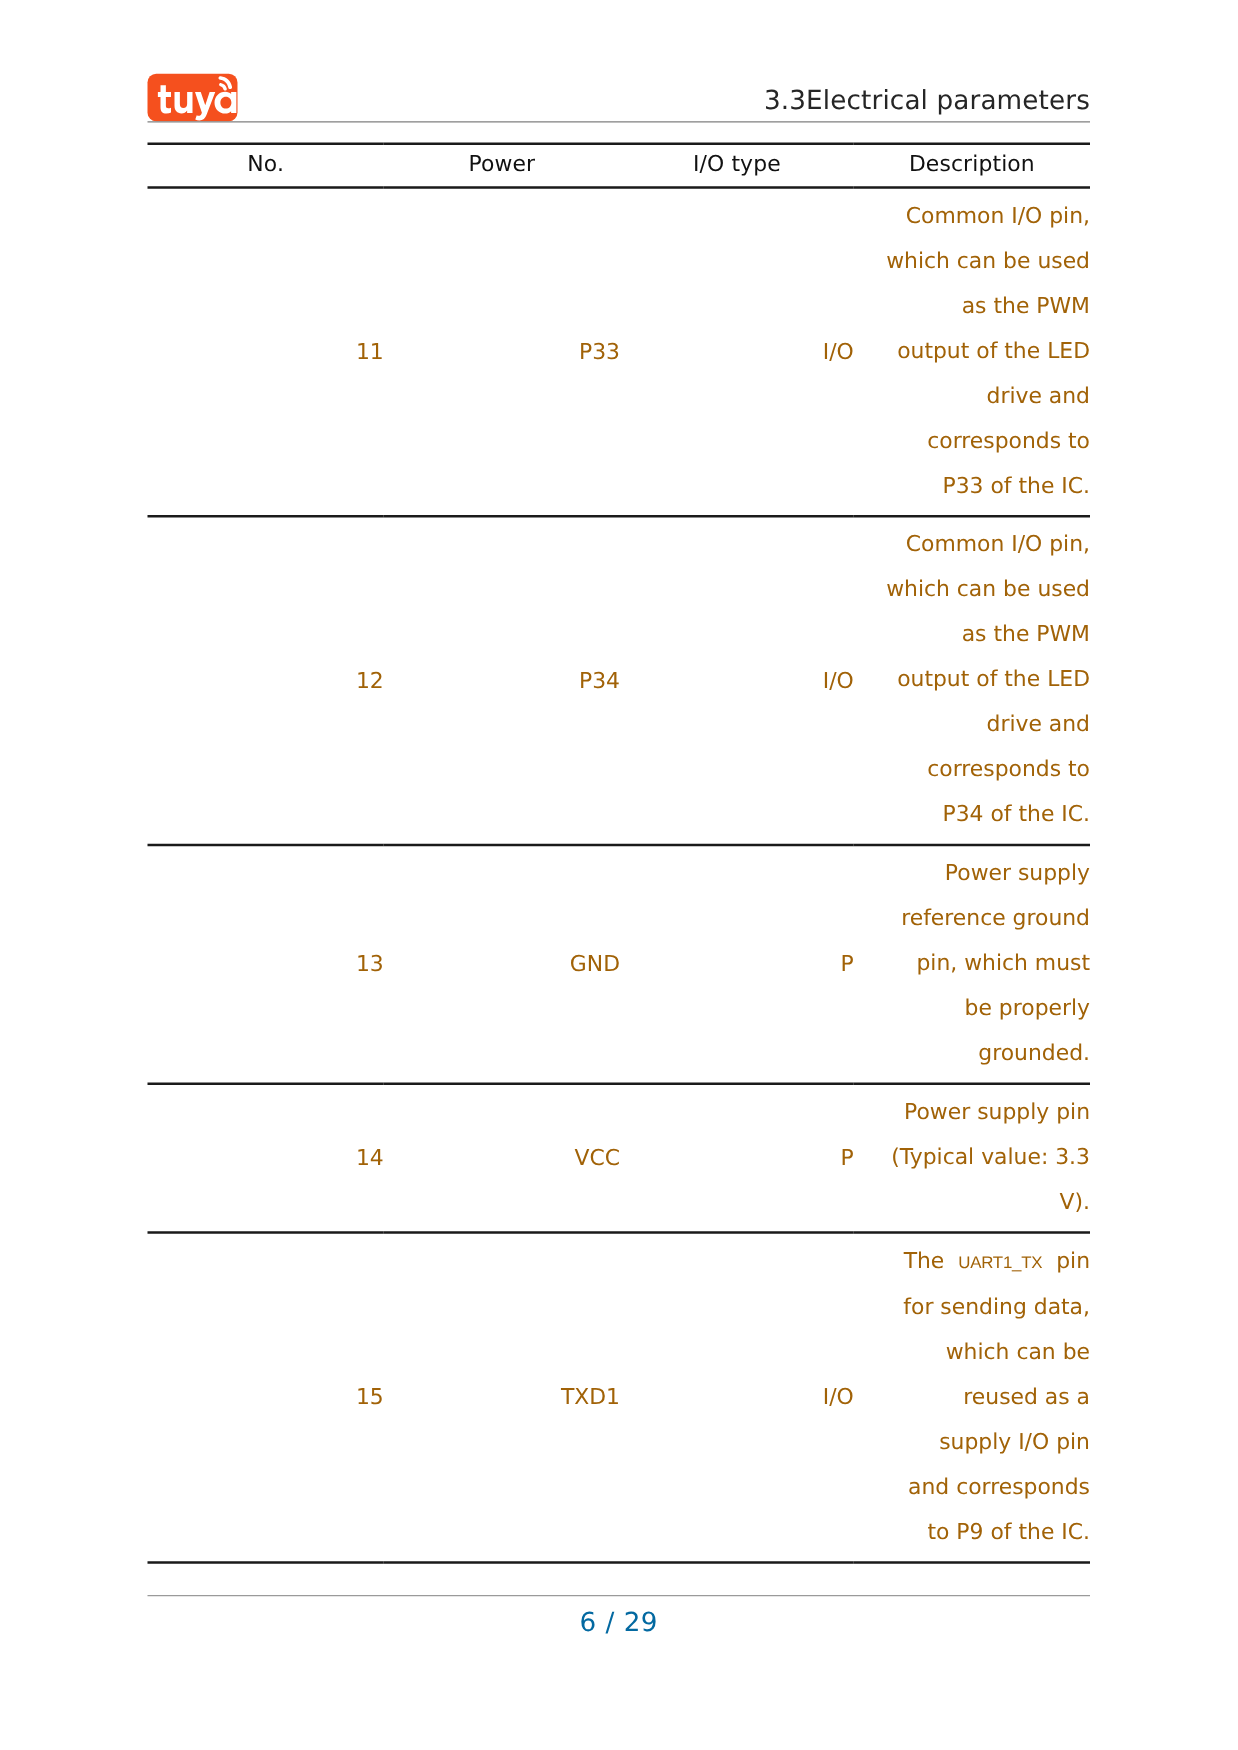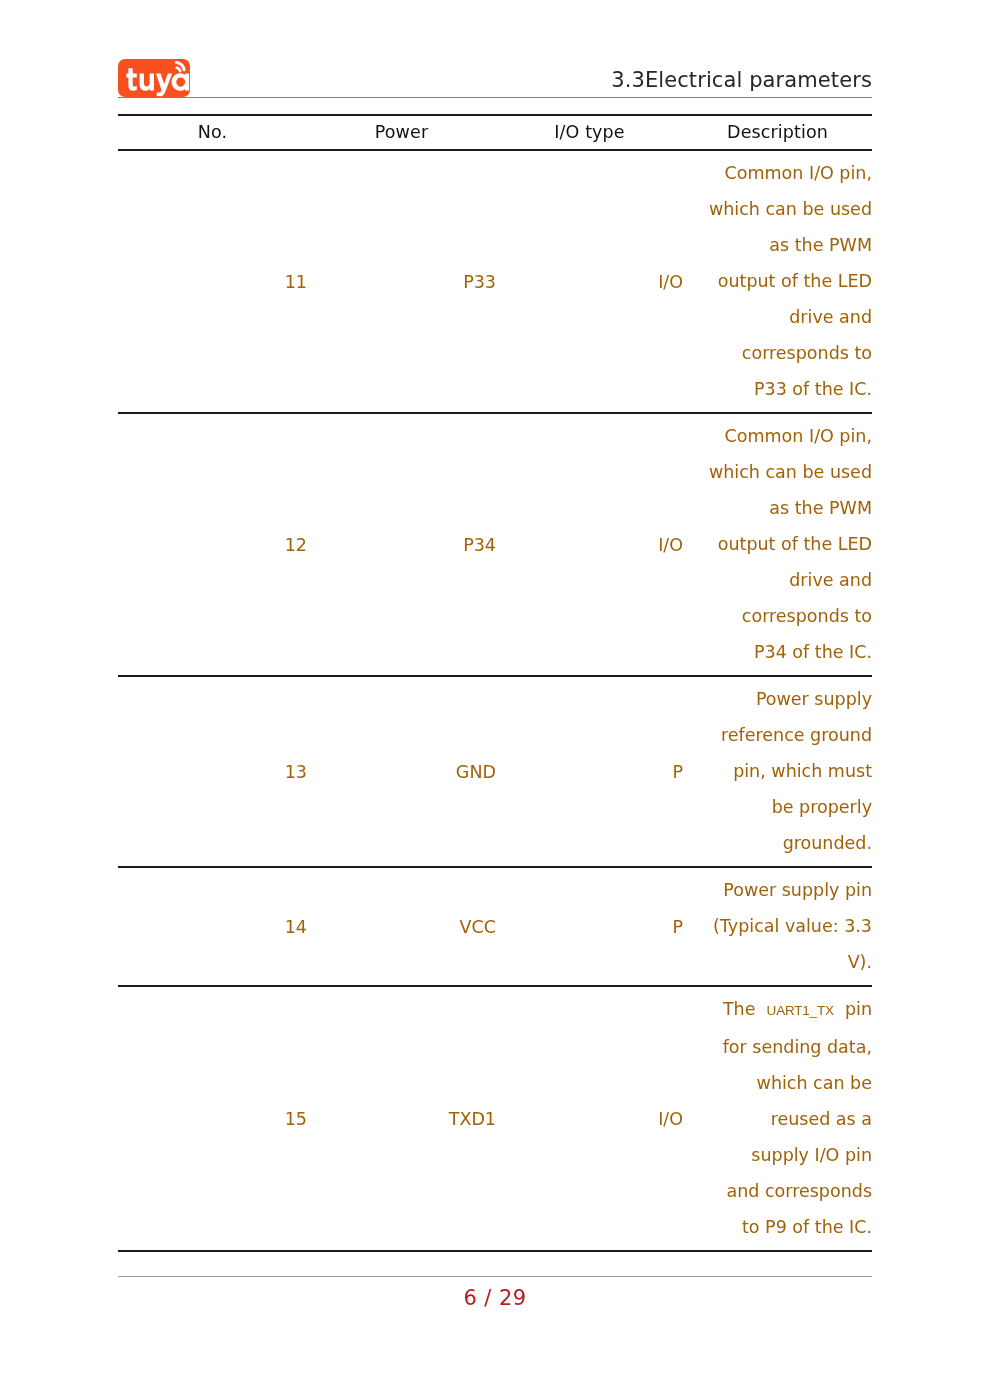--- a/index.html
+++ b/index.html
@@ -131,21 +131,21 @@
     height: 0;
     border-top: 1px solid #9a9a9a;
   }
   .footer-text {
     position: absolute;
     left: 118px;
     top: 1286px;
     width: 754px;
     text-align: center;
     font-size: 21px;
-    color: #b91c1c;
+    color: #0369a1;
     letter-spacing: 0.4px;
   }
 </style>
 </head>
 <body>
 
 <div class="page">
 
   <div class="page-header">
     <span class="logo">

